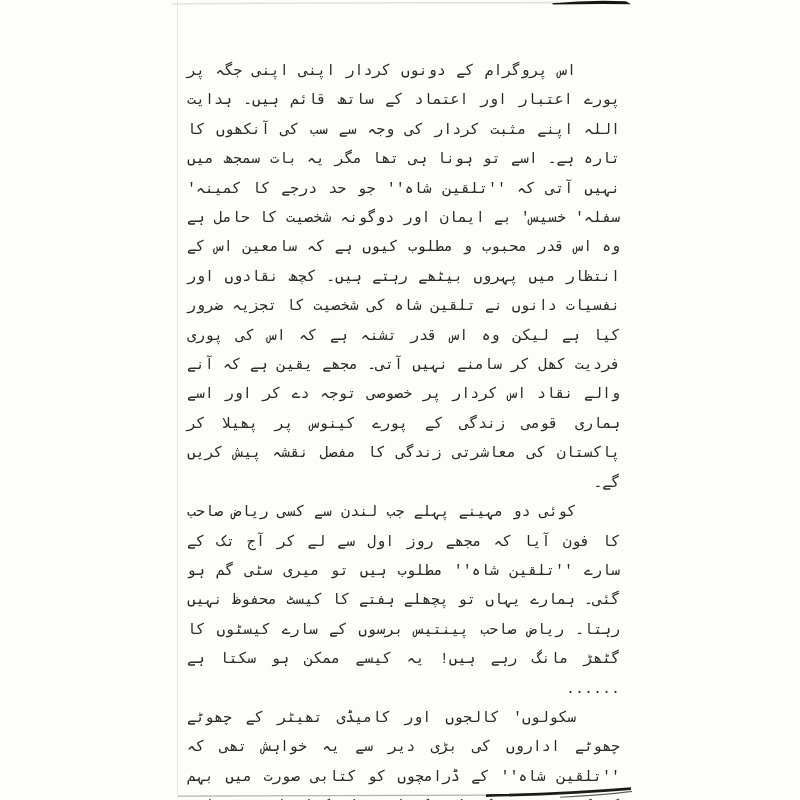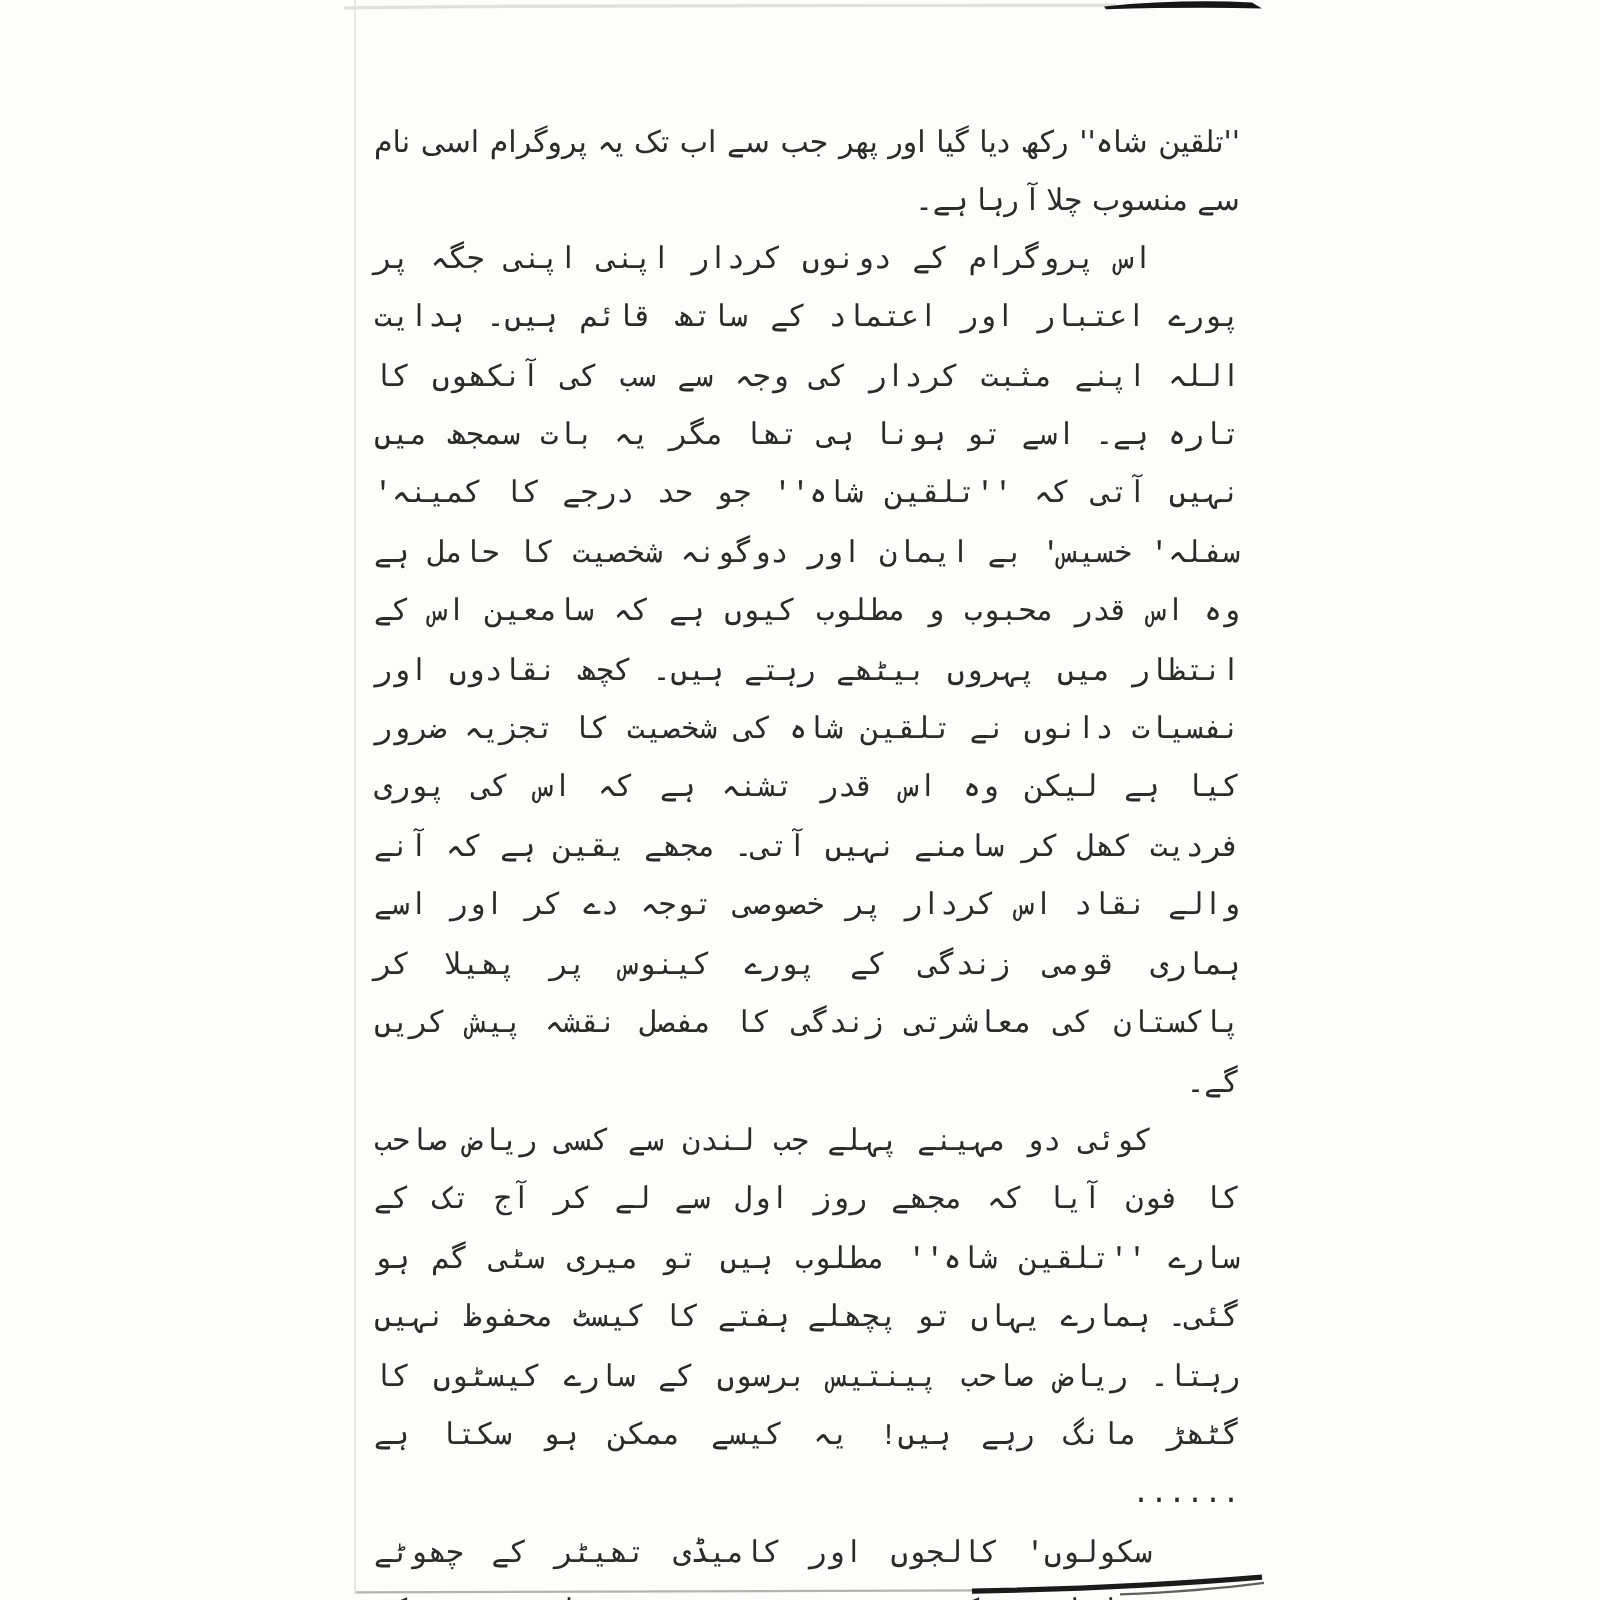--- a/index.html
+++ b/index.html
@@ -61,20 +61,19 @@
 
     <path d="M552,3.2 Q 590,-0.5 626,1.2 L 631,4.2 Q 596,3.4 553,4.6 Z" fill="#161616"></path>
 
     <path d="M178,796.2 L 492,795.2" fill="none" stroke="#b5b3b0" stroke-width="1.2"></path>
 
     <path d="M486,795.6 C 540,794.6 585,792.4 631,788.6" fill="none" stroke="#1c1b1a" stroke-width="2.6"></path>
     <path d="M560,797.2 C 590,796 615,793.6 632,791.4" fill="none" stroke="#3a3836" stroke-width="1.1" opacity="0.8"></path>
   </svg>
 
   <div class="textblock" dir="rtl">
-    <p>''تلقین شاہ'' رکھ دیا گیا اور پھر جب سے اب تک یہ پروگرام اسی نام سے منسوب چلا آ رہا ہے۔</p>
     <p class="indent">اس پروگرام کے دونوں کردار اپنی اپنی جگہ پر پورے اعتبار اور اعتماد کے ساتھ قائم ہیں۔ ہدایت اللہ اپنے مثبت کردار کی وجہ سے سب کی آنکھوں کا تارہ ہے۔ اسے تو ہونا ہی تھا مگر یہ بات سمجھ میں نہیں آتی کہ ''تلقین شاہ'' جو حد درجے کا کمینہ' سفلہ' خسیس' بے ایمان اور دوگونہ شخصیت کا حامل ہے وہ اس قدر محبوب و مطلوب کیوں ہے کہ سامعین اس کے انتظار میں پہروں بیٹھے رہتے ہیں۔ کچھ نقادوں اور نفسیات دانوں نے تلقین شاہ کی شخصیت کا تجزیہ ضرور کیا ہے لیکن وہ اس قدر تشنہ ہے کہ اس کی پوری فردیت کھل کر سامنے نہیں آتی۔ مجھے یقین ہے کہ آنے والے نقاد اس کردار پر خصوصی توجہ دے کر اور اسے ہماری قومی زندگی کے پورے کینوس پر پھیلا کر پاکستان کی معاشرتی زندگی کا مفصل نقشہ پیش کریں گے۔</p>
     <p class="indent">کوئی دو مہینے پہلے جب لندن سے کسی ریاض صاحب کا فون آیا کہ مجھے روز اول سے لے کر آج تک کے سارے ''تلقین شاہ'' مطلوب ہیں تو میری سٹی گم ہو گئی۔ ہمارے یہاں تو پچھلے ہفتے کا کیسٹ محفوظ نہیں رہتا۔ ریاض صاحب پینتیس برسوں کے سارے کیسٹوں کا گٹھڑ مانگ رہے ہیں! یہ کیسے ممکن ہو سکتا ہے ......</p>
     <p class="indent">سکولوں' کالجوں اور کامیڈی تھیٹر کے چھوٹے چھوٹے اداروں کی بڑی دیر سے یہ خواہش تھی کہ ''تلقین شاہ'' کے ڈرامچوں کو کتابی صورت میں بہم کر کے سٹیج پر کھیلنے کے لیے عام کیا جائے۔ فرمائش تو جائز تھی لیکن ریڈیو سٹیشن پر پرانے بوروں کو کھنگال کر ان سے مطلوبہ سکرپٹ بر آمد کرنا بہت مشکل بلکہ ایک حد تک ناممکن کام تھا' سو یہ فرمائش پوری نہ ہو سکی۔</p>
     <p class="indent-sm">ریاض صاحب سے دست بستہ معافی مانگ لی گئی اور انہیں بتا دیا گیا کہ ہمارے یہاں ولایت کے ملکوں کی طرح ڈاکو مینٹیشن کا رواج نہیں ہے۔ بس آئی' چلائی' چل میرے بھائی! آگے کا اللہ وارث! یہ ہے۔</p>
   </div>
 
 </div>
 
 </body></html>

